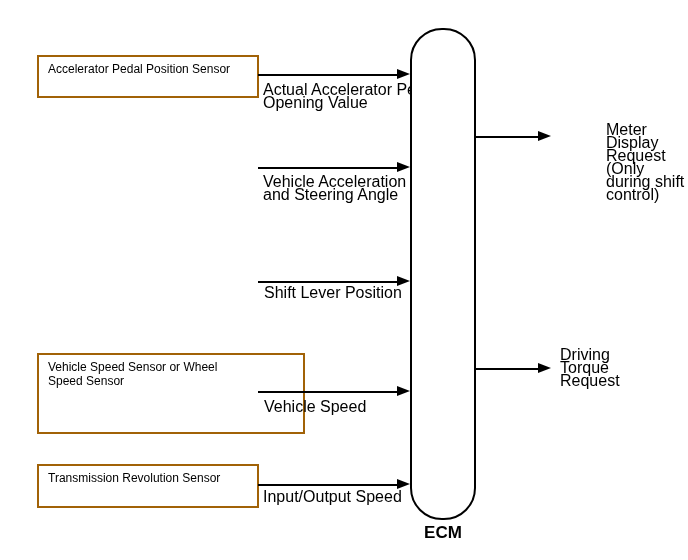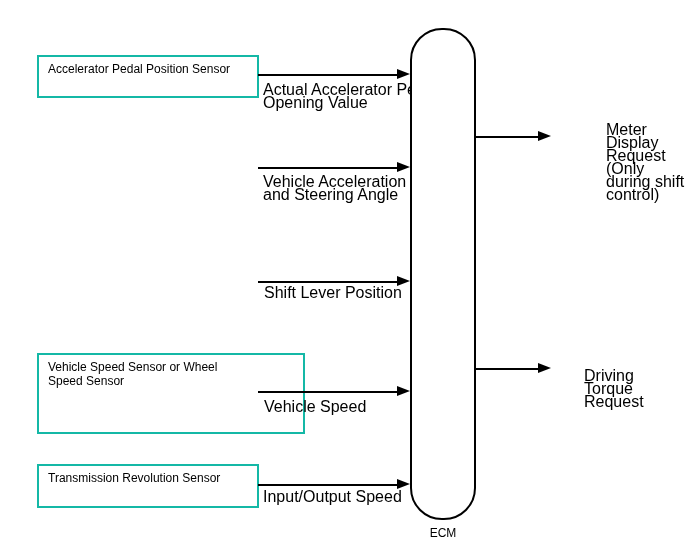--- a/index.html
+++ b/index.html
@@ -1,21 +1,21 @@
 <!DOCTYPE html>
 <html><head>
 <meta charset="utf-8">
 <style>
   html,body{margin:0;padding:0;background:#ffffff;}
   #stage{
     position:relative;width:688px;height:560px;background:#ffffff;overflow:hidden;
     font-family:"Liberation Sans", sans-serif;color:#000;
   }
   .sensor-box{
-    position:absolute;box-sizing:border-box;border:2px solid #14b8a6;background:#fff;
+    position:absolute;box-sizing:border-box;border:2px solid #a16207;background:#fff;
     font-size:12px;line-height:14px;padding:5px 6px 0 9px;white-space:pre-line;
   }
   .b0{left:37px;top:55px;width:222px;height:43px;}
   .b1{left:37px;top:132px;width:222px;height:80px;}
   .b2{left:37px;top:245px;width:222px;height:79px;}
   .b3{left:37px;top:353px;width:268px;height:81px;}
   .b4{left:37px;top:464px;width:222px;height:44px;}
 
   .h-line{position:absolute;height:2px;background:#000;}
   .arrow-head{
@@ -35,28 +35,28 @@
   .s2{left:264px;top:286px;}
   .s3{left:264px;top:400px;}
   .s4{left:263px;top:490px;}
 
   .ecm-box{
     position:absolute;left:410px;top:28px;width:66px;height:492px;box-sizing:border-box;
     border:2px solid #000;border-radius:32px;background:#fff;
   }
   .ecm-label{
     position:absolute;left:410px;top:526px;width:66px;text-align:center;
-    font-size:12px;line-height:14px;
+    font-size:17px;line-height:14px;font-weight:bold;
   }
 
   
   .ol0{left:476px;top:136px;width:63px;} .oh0{left:538px;top:131px;}
   .ol1{left:476px;top:368px;width:63px;} .oh1{left:538px;top:363px;}
   .out0{left:558px;top:123px;margin-left:48px;}
-  .out1{left:560px;top:369px;margin-left:24px;}
+  .out1{left:560px;top:348px;}
 </style>
 </head>
 <body>
 
 <div id="stage">
 
   <div class="sensor-box b0">Accelerator Pedal Position Sensor</div>
   <div class="sensor-box b3">Vehicle Speed Sensor or Wheel
 Speed Sensor</div>
   <div class="sensor-box b4">Transmission Revolution Sensor</div>

